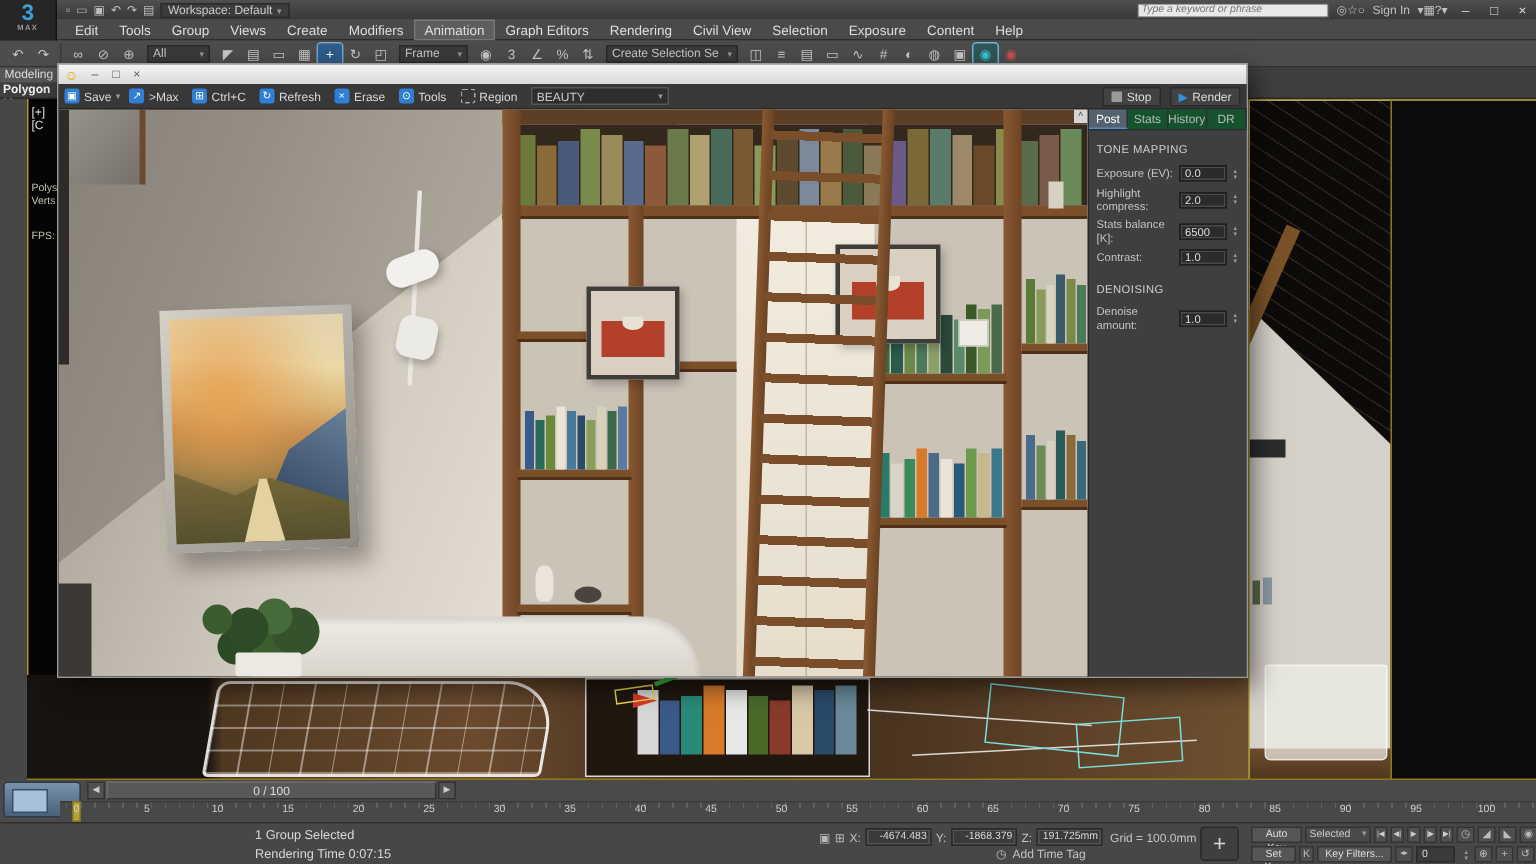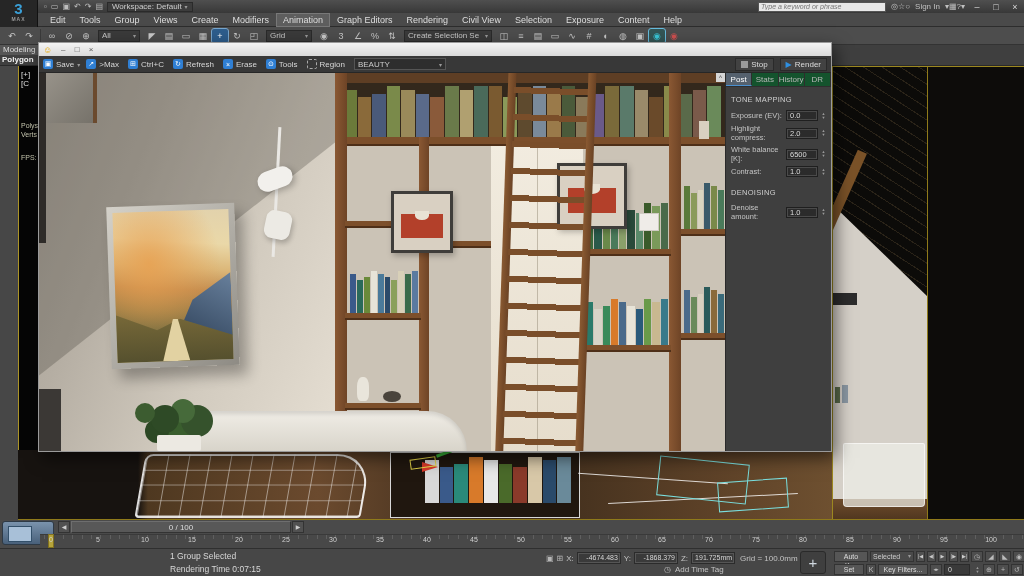--- a/index.html
+++ b/index.html
@@ -271,21 +271,21 @@
     <span style="display:contents"><span class="ticon">↶</span><span class="ticon">↷</span></span>
     <span class="tb-sep"></span>
     <span style="display:contents"><span class="ticon">∞</span><span class="ticon">⊘</span><span class="ticon">⊕</span></span>
     <span class="tb-dd" style="width:42px">
         <span>All</span>
         <span class="vcaret">▾</span>
       </span>
     <span style="display:contents"><span class="ticon">◤</span><span class="ticon">▤</span><span class="ticon">▭</span><span class="ticon">▦</span></span>
     <span style="display:contents"><span class="ticon active">+</span><span class="ticon">↻</span><span class="ticon">◰</span></span>
     <span class="tb-dd" style="width:46px">
-        <span>Grid</span>
+        <span>Frame</span>
         <span class="vcaret">▾</span>
       </span>
     <span style="display:contents"><span class="ticon">◉</span><span class="ticon">3</span><span class="ticon">∠</span><span class="ticon">%</span><span class="ticon">⇅</span></span>
     <span class="tb-dd" style="width:88px">
         <span>Create Selection Se</span>
         <span class="vcaret">▾</span>
       </span>
     <span style="display:contents"><span class="ticon">◫</span><span class="ticon">≡</span><span class="ticon">▤</span><span class="ticon">▭</span><span class="ticon">∿</span><span class="ticon">#</span><span class="ticon">◐</span><span class="ticon">◍</span><span class="ticon">▣</span><span class="ticon teal">◉</span><span class="ticon red">◉</span></span>
   </div>
 
@@ -559,21 +559,21 @@
             <span class="flabel">Exposure (EV):</span>
             <span class="fval">0.0</span>
             <span class="spin"></span>
           </div>
             <div class="field">
             <span class="flabel">Highlight compress:</span>
             <span class="fval">2.0</span>
             <span class="spin"></span>
           </div>
             <div class="field">
-            <span class="flabel">White balance [K]:</span>
+            <span class="flabel">Stats balance [K]:</span>
             <span class="fval">6500</span>
             <span class="spin"></span>
           </div>
             <div class="field">
             <span class="flabel">Contrast:</span>
             <span class="fval">1.0</span>
             <span class="spin"></span>
           </div>
           </div>
         <div class="group-title">DENOISING</div>

